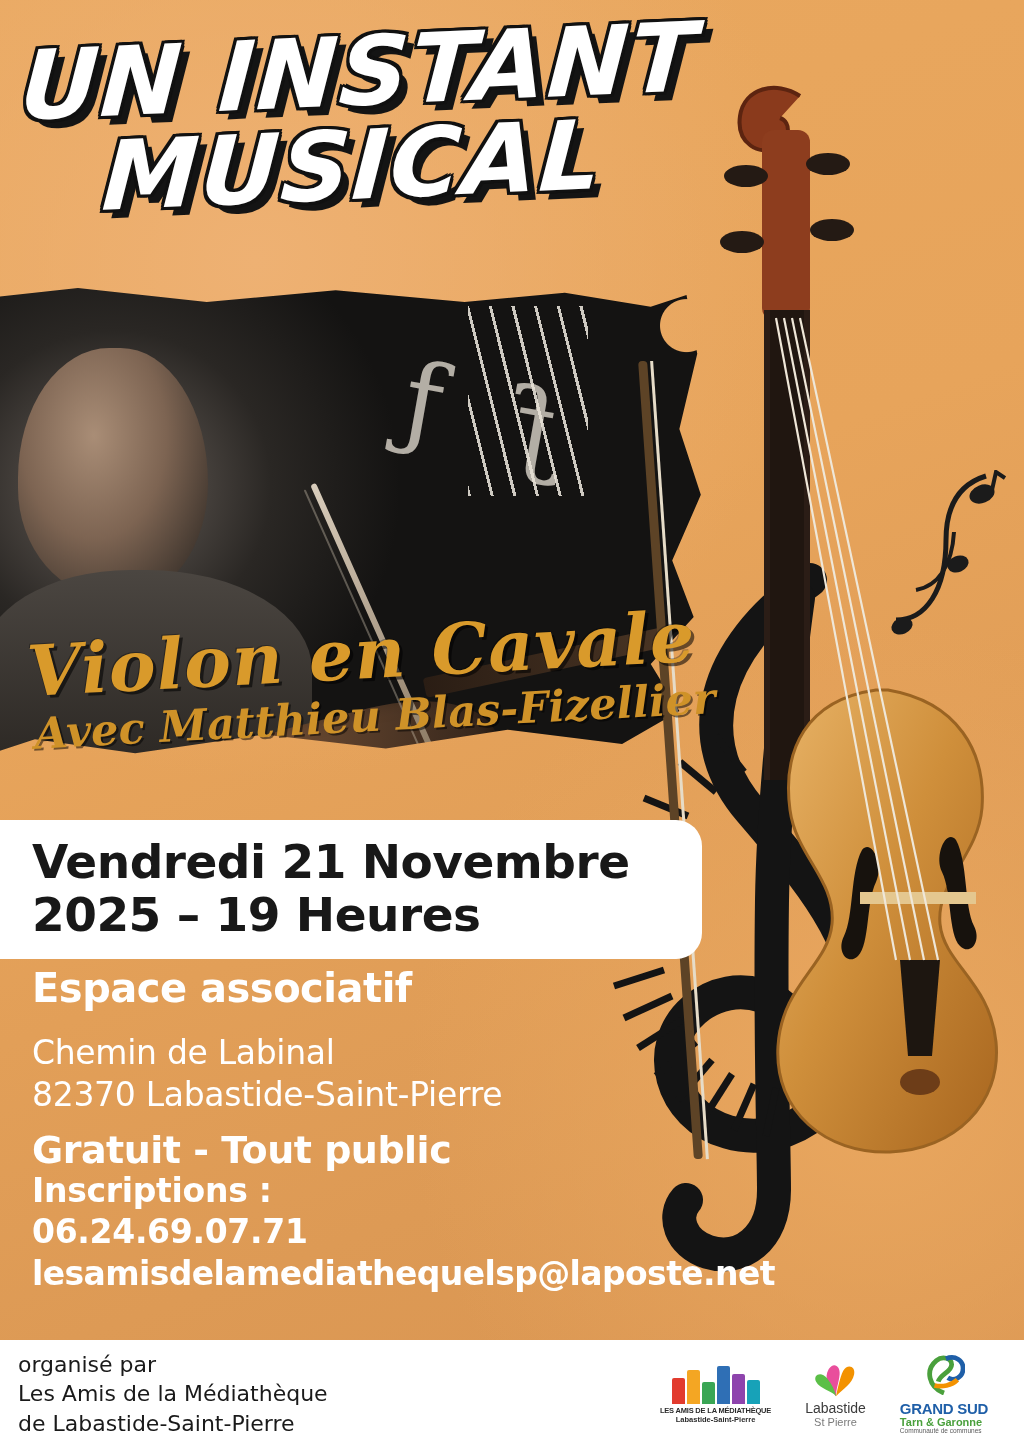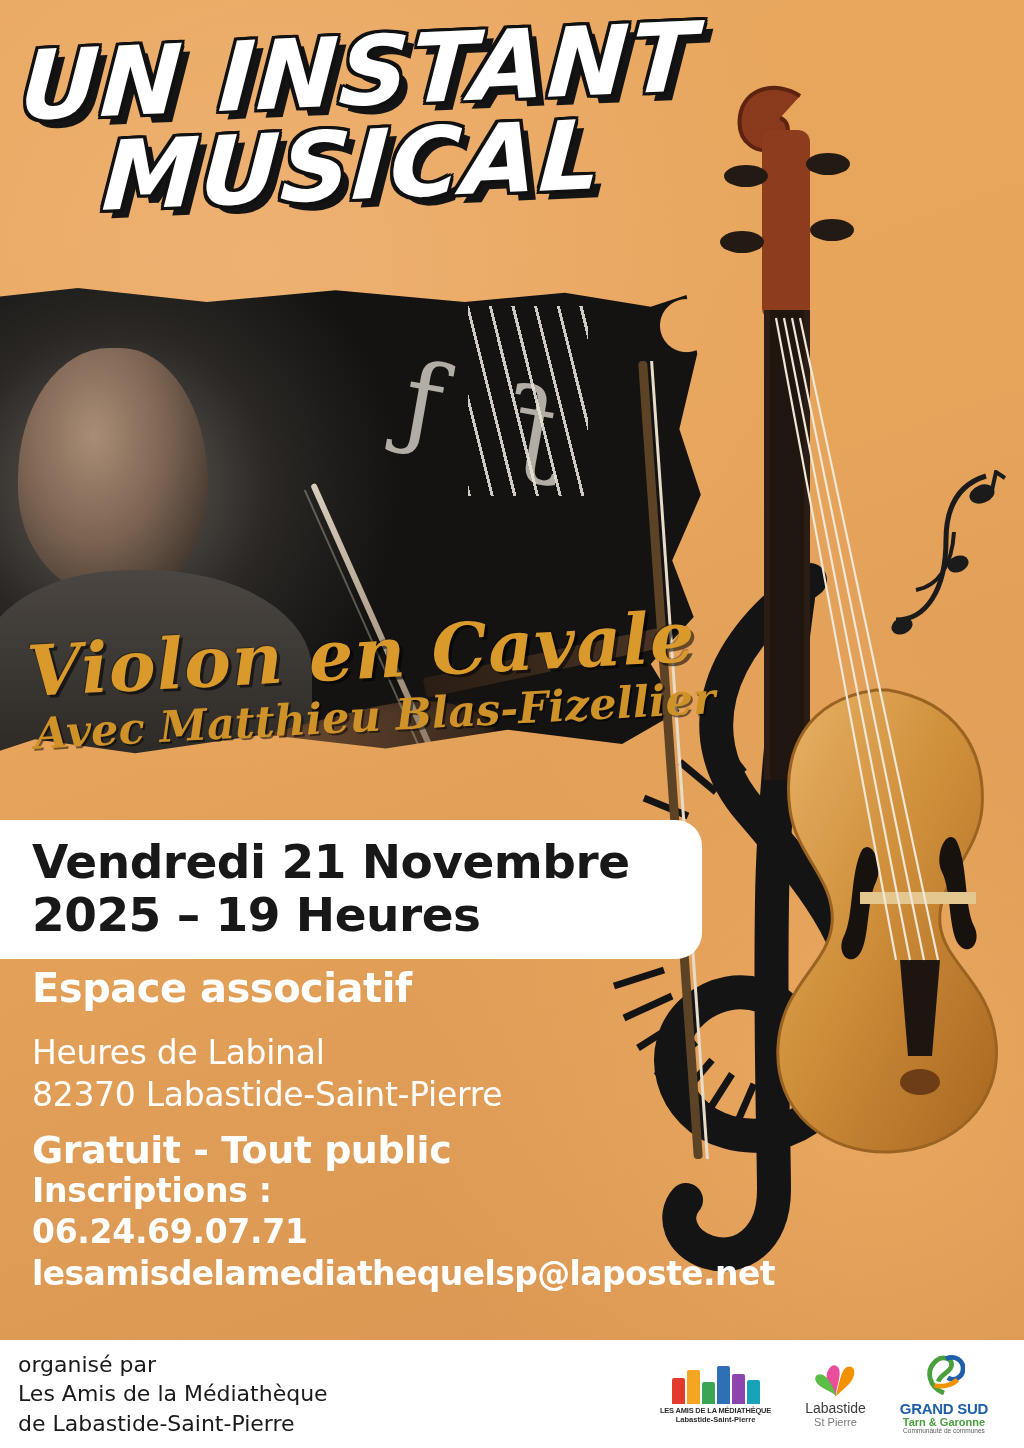--- a/index.html
+++ b/index.html
@@ -268,21 +268,21 @@
     font-size: 7.5px; font-weight: bold; color: #2b2b2b; letter-spacing: -0.2px; margin-top: 2px;
   }
   #logo-amis-sub { font-size: 7.5px; font-weight: bold; color: #2b2b2b; }
 
   
   #logo-lab-mark { height: 38px; display:flex; align-items:flex-end; }
   #logo-lab-name { font-size: 14px; color: #3b3b3b; margin-top: 2px; }
   #logo-lab-sub { font-size: 11px; color: #7b7b7b; }
 
   
-  #logo-gs { display: flex; align-items: center; gap: 6px; text-align: center; }
+  #logo-gs { display: flex; align-items: center; gap: 6px; }
   #logo-gs-text { display: flex; flex-direction: column; line-height: 1.05; }
   #logo-gs-title { font-size: 15px; font-weight: bold; color: #1f5fa8; letter-spacing: -0.3px; }
   #logo-gs-sub { font-size: 11px; font-weight: bold; color: #4aa03c; }
   #logo-gs-tag { font-size: 6.5px; color: #5a5a5a; }
 
   
   #violin-art { position: absolute; right: 0; top: 60px; width: 420px; height: 1120px; z-index: 8; }
   #clef-art { position: absolute; left: 560px; top: 540px; width: 380px; height: 740px; z-index: 7; }
   #notes-art { position: absolute; right: 18px; top: 470px; width: 120px; height: 170px; z-index: 9; }
 </style>
@@ -400,21 +400,21 @@
     <div id="subtitle-sub">Avec Matthieu Blas-Fizellier</div>
   </div>
 
   <div id="date-banner">
     <div class="date-line">Vendredi 21 Novembre</div>
     <div class="date-line">2025 – 19 Heures</div>
   </div>
 
   <div id="info-block">
     <div id="venue-name">Espace associatif</div>
-    <div class="venue-addr">Heures de Labinal</div>
+    <div class="venue-addr">Chemin de Labinal</div>
     <div class="venue-addr">82370 Labastide-Saint-Pierre</div>
     <div id="price-line">Gratuit - Tout public</div>
   </div>
 
   <div id="inscriptions-block">
     <div id="inscriptions-label">Inscriptions :</div>
     <div id="inscriptions-phone">06.24.69.07.71</div>
     <div id="inscriptions-email">lesamisdelamediathequelsp@laposte.net</div>
   </div>
 

